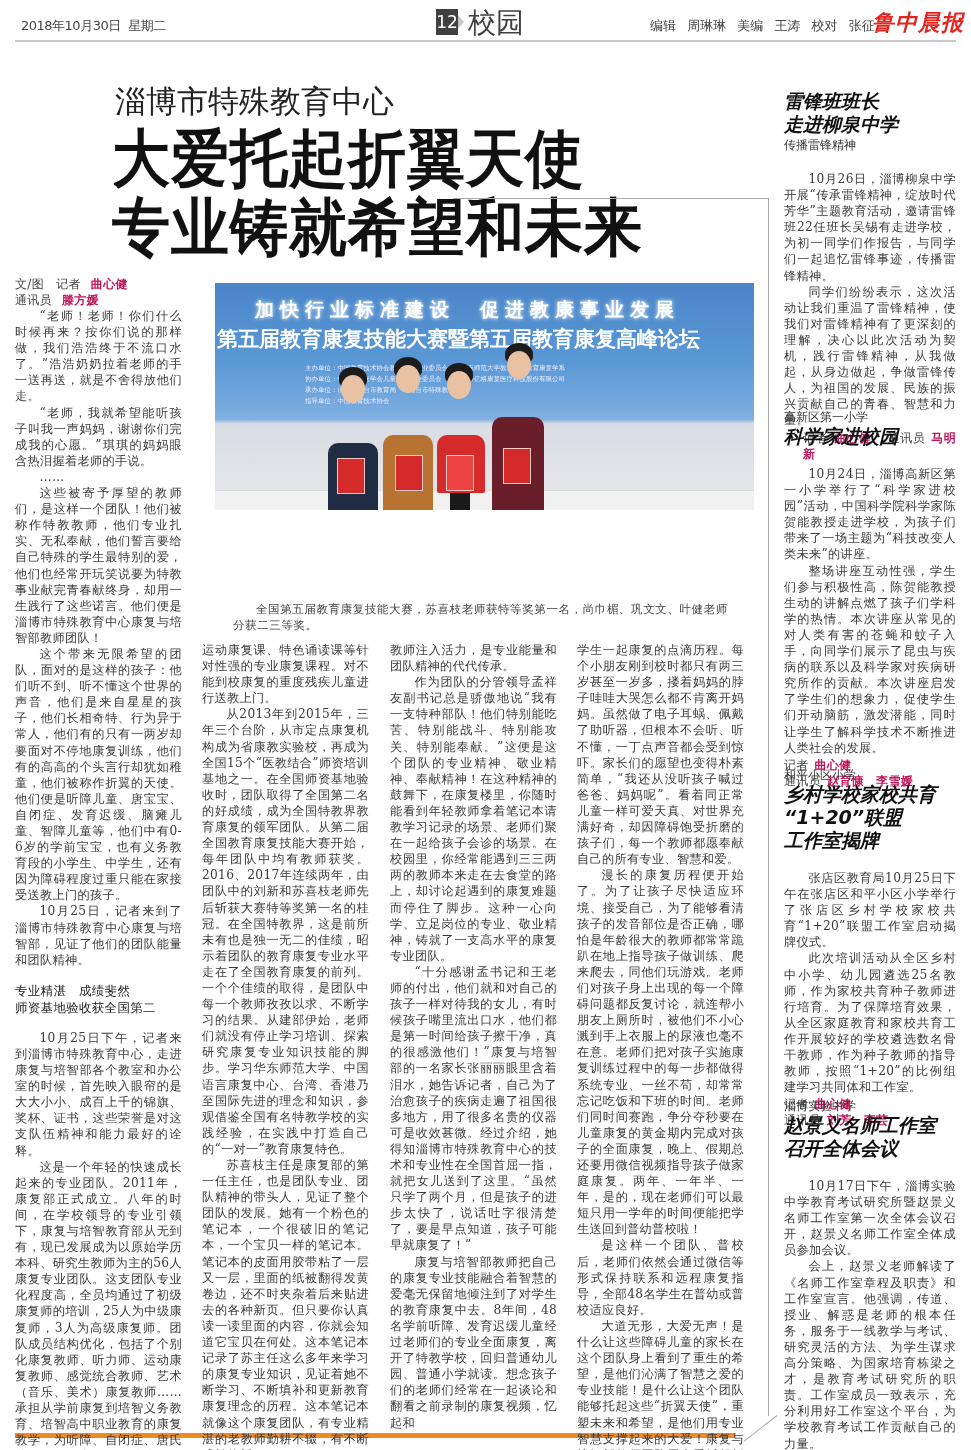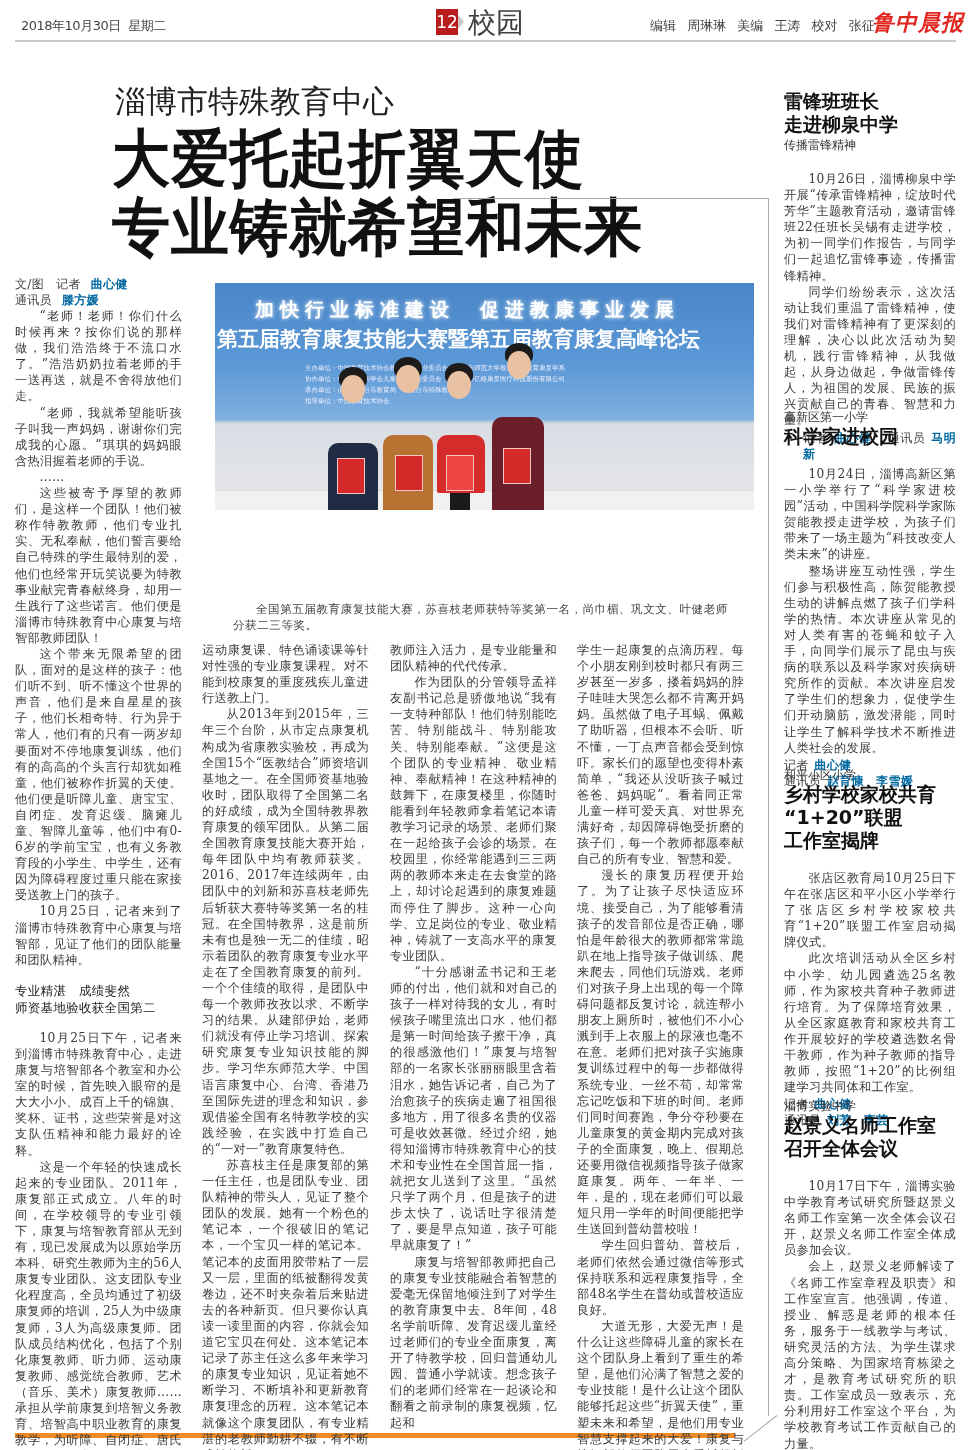--- a/index.html
+++ b/index.html
@@ -1,56 +1,56 @@
 <!DOCTYPE html>
 <html><head>
 <meta charset="utf-8">
 <style>
   html,body{margin:0;padding:0;background:#fff;}
   body{width:971px;height:1450px;position:relative;overflow:hidden;color:#333;font-family:"DejaVu Serif","Liberation Serif",serif;}
   .abs{position:absolute;}
   
   .hdr-date{left:21px;top:17px;font-size:13px;color:#444;font-family:"DejaVu Sans",sans-serif;letter-spacing:-0.5px;word-spacing:4px;}
-  .hdr-page{left:436px;top:9px;width:22px;height:26px;background:#b91c1c;color:#fff;font-size:17px;line-height:26px;text-align:center;font-family:"DejaVu Sans",sans-serif;}
+  .hdr-page{left:436px;top:9px;width:22px;height:26px;background:#404040;color:#fff;font-size:17px;line-height:26px;text-align:center;font-family:"DejaVu Sans",sans-serif;}
   .hdr-page-arrow{left:458px;top:15px;width:0;height:0;border-top:7px solid transparent;border-bottom:7px solid transparent;border-left:6px solid #c8c8c8;}
   .hdr-section{left:468px;top:4px;font-size:28px;color:#404040;font-family:"DejaVu Sans",sans-serif;}
   .hdr-credits{left:650px;top:17px;font-size:13px;color:#444;font-family:"DejaVu Sans",sans-serif;word-spacing:7px;}
   .hdr-logo{left:872px;top:8px;font-size:22px;color:#e0261f;font-weight:bold;font-style:italic;letter-spacing:1px;font-family:"DejaVu Serif",serif;}
   .hdr-rule{left:15px;top:40px;width:941px;height:2px;background:#c9c9c9;}
   
   .kicker{left:115px;top:81px;font-size:31px;color:#222;font-family:"DejaVu Sans",sans-serif;letter-spacing:0px;}
   .headline{left:112px;top:124px;font-size:58px;line-height:64px;color:#111;font-weight:bold;font-family:"DejaVu Sans",sans-serif;letter-spacing:1px;transform:scaleY(1.08);transform-origin:top left;}
   
   .frame-top{left:453px;top:198px;width:316px;height:1px;background:#aaa;}
   .frame-right{left:768px;top:198px;width:1px;height:1218px;background:#aaa;}
   .frame-diag{left:735px;top:1415px;width:42px;height:1px;background:#aaa;transform:rotate(-38deg);transform-origin:right center;}
   .orange-bar{left:15px;top:1433px;width:720px;height:5px;background:#f08a24;}
   
   .col{font-size:12.2px;line-height:16.1px;color:#3a3a3a;text-align:justify;letter-spacing:0.3px;}
   .col p{margin:0;text-indent:2em;}
   .col p.noi{text-indent:0;}
   .byline{font-family:"DejaVu Sans",sans-serif;font-size:12px;line-height:16px;color:#444;}
-  .byline b{color:#0369a1;font-weight:bold;margin-left:10px;}
+  .byline b{color:#be185d;font-weight:bold;margin-left:10px;}
   .subhead{font-family:"DejaVu Sans",sans-serif;font-size:12.5px;line-height:17px;color:#222;margin:14px 0 14px 0;text-indent:0 !important;}
   
   .photo{left:215px;top:283px;width:539px;height:227px;overflow:hidden;background:linear-gradient(180deg,#4a86c8 0%,#5b98d6 35%,#7fb0e0 60%,#d8dde4 62%,#e8e8ea 100%);}
   .photo .banner1{position:absolute;left:40px;top:14px;font-size:19px;color:#fff;font-weight:bold;letter-spacing:6px;font-family:"DejaVu Sans",sans-serif;text-shadow:0 0 4px #fff;}
   .photo .banner2{position:absolute;left:2px;top:42px;font-size:21px;color:#fff;font-weight:bold;white-space:nowrap;font-family:"DejaVu Sans",sans-serif;}
   .photo .sponsors{position:absolute;left:90px;top:80px;font-size:6.5px;line-height:11px;color:#eef;font-family:"DejaVu Sans",sans-serif;}
   .photo .table{position:absolute;left:0;top:207px;width:539px;height:68px;background:#f1f1f1;border-top:1px solid #ddd;}
   .photo .floor{position:absolute;left:0;top:275px;width:539px;height:37px;background:#cfd2d8;}
   .person{position:absolute;border-radius:10px 10px 2px 2px;}
   .head{position:absolute;width:24px;height:28px;border-radius:50%;background:#e9c2a4;}
   .hair{position:absolute;width:28px;height:22px;border-radius:50% 50% 40% 40%;background:#1e1b1b;}
   .cert{position:absolute;width:26px;height:34px;background:#d42a2a;border:1px solid #f6c7c7;}
   .legs{position:absolute;width:20px;background:#1a1a1a;}
   .caption{left:233px;top:601px;width:500px;font-size:11.5px;line-height:16px;color:#444;text-indent:2em;letter-spacing:0.6px;font-family:"DejaVu Serif",serif;}
   
   .rail{left:784px;width:172px;}
-  .rail-title{font-family:"DejaVu Sans",sans-serif;font-weight:bold;font-size:19px;line-height:23px;color:#111;}
+  .rail-title{font-family:"DejaVu Sans",sans-serif;font-weight:bold;font-size:19px;line-height:23px;color:#111;font-style:italic;}
   .rail-kicker{font-family:"DejaVu Sans",sans-serif;font-size:12px;color:#333;line-height:16px;}
   .rail-sub{font-family:"DejaVu Sans",sans-serif;font-size:12px;color:#333;line-height:16px;margin-top:1px;}
   .rail .col{margin-top:18px;}
 </style>
 </head>
 <body>
 
 <div class="abs hdr-date">
   <span>2018年10月30日</span>
   <span>星期二</span>
@@ -146,21 +146,21 @@
 <div class="abs col" style="left:390px;top:642px;width:167px;">
   <p class="noi">教师注入活力，是专业能量和团队精神的代代传承。</p>
   <p>作为团队的分管领导孟祥友副书记总是骄傲地说“我有一支特种部队！他们特别能吃苦、特别能战斗、特别能攻关、特别能奉献。”这便是这个团队的专业精神、敬业精神、奉献精神！在这种精神的鼓舞下，在康复楼里，你随时能看到年轻教师拿着笔记本请教学习记录的场景、老师们聚在一起给孩子会诊的场景。在校园里，你经常能遇到三三两两的教师本来走在去食堂的路上，却讨论起遇到的康复难题而停住了脚步。这种一心向学、立足岗位的专业、敬业精神，铸就了一支高水平的康复专业团队。</p>
   <p>“十分感谢孟书记和王老师的付出，他们就和对自己的孩子一样对待我的女儿，有时候孩子嘴里流出口水，他们都是第一时间给孩子擦干净，真的很感激他们！”康复与培智部的一名家长张丽丽眼里含着泪水，她告诉记者，自己为了治愈孩子的疾病走遍了祖国很多地方，用了很多名贵的仪器可是收效甚微。经过介绍，她得知淄博市特殊教育中心的技术和专业性在全国首屈一指，就把女儿送到了这里。“虽然只学了两个月，但是孩子的进步太快了，说话吐字很清楚了，要是早点知道，孩子可能早就康复了！”</p>
   <p>康复与培智部教师把自己的康复专业技能融合着智慧的爱毫无保留地倾注到了对学生的教育康复中去。8年间，48名学前听障、发育迟缓儿童经过老师们的专业全面康复，离开了特教学校，回归普通幼儿园、普通小学就读。想念孩子们的老师们经常在一起谈论和翻看之前录制的康复视频，忆起和</p>
 </div>
 
 <div class="abs col" style="left:577px;top:642px;width:167px;">
   <p class="noi">学生一起康复的点滴历程。每个小朋友刚到校时都只有两三岁甚至一岁多，搂着妈妈的脖子哇哇大哭怎么都不肯离开妈妈。虽然做了电子耳蜗、佩戴了助听器，但根本不会听、听不懂，一丁点声音都会受到惊吓。家长们的愿望也变得朴素简单，“我还从没听孩子喊过爸爸、妈妈呢”。看着同正常儿童一样可爱天真、对世界充满好奇，却因障碍饱受折磨的孩子们，每一个教师都愿奉献自己的所有专业、智慧和爱。</p>
   <p>漫长的康复历程便开始了。为了让孩子尽快适应环境、接受自己，为了能够看清孩子的发音部位是否正确，哪怕是年龄很大的教师都常常跪趴在地上指导孩子做训练、爬来爬去，同他们玩游戏。老师们对孩子身上出现的每一个障碍问题都反复讨论，就连帮小朋友上厕所时，被他们不小心溅到手上衣服上的尿液也毫不在意。老师们把对孩子实施康复训练过程中的每一步都做得系统专业、一丝不苟，却常常忘记吃饭和下班的时间。老师们同时间赛跑，争分夺秒要在儿童康复的黄金期内完成对孩子的全面康复，晚上、假期总还要用微信视频指导孩子做家庭康复。两年、一年半、一年，是的，现在老师们可以最短只用一学年的时间便能把学生送回到普幼普校啦！</p>
-  <p>学生回归普幼、普校后，老师们依然会通过微信等形式保持联系和远程康复指导，全部48名学生在普幼或普校适应良好。</p>
+  <p>是这样一个团队、普校后，老师们依然会通过微信等形式保持联系和远程康复指导，全部48名学生在普幼或普校适应良好。</p>
   <p>大道无形，大爱无声！是什么让这些障碍儿童的家长在这个团队身上看到了重生的希望，是他们沁满了智慧之爱的专业技能！是什么让这个团队能够托起这些“折翼天使”，重塑未来和希望，是他们用专业智慧支撑起来的大爱！康复与培智部教师团队用大爱托起折翼天使，用专业铸就希望未来！</p>
 </div>
 
 <div class="abs rail" style="top:90px;">
   <div class="rail-title">
     <div>雷锋班班长</div>
     <div>走进柳泉中学</div>
   </div>
   <div class="rail-sub">传播雷锋精神</div>
   <div class="col">

